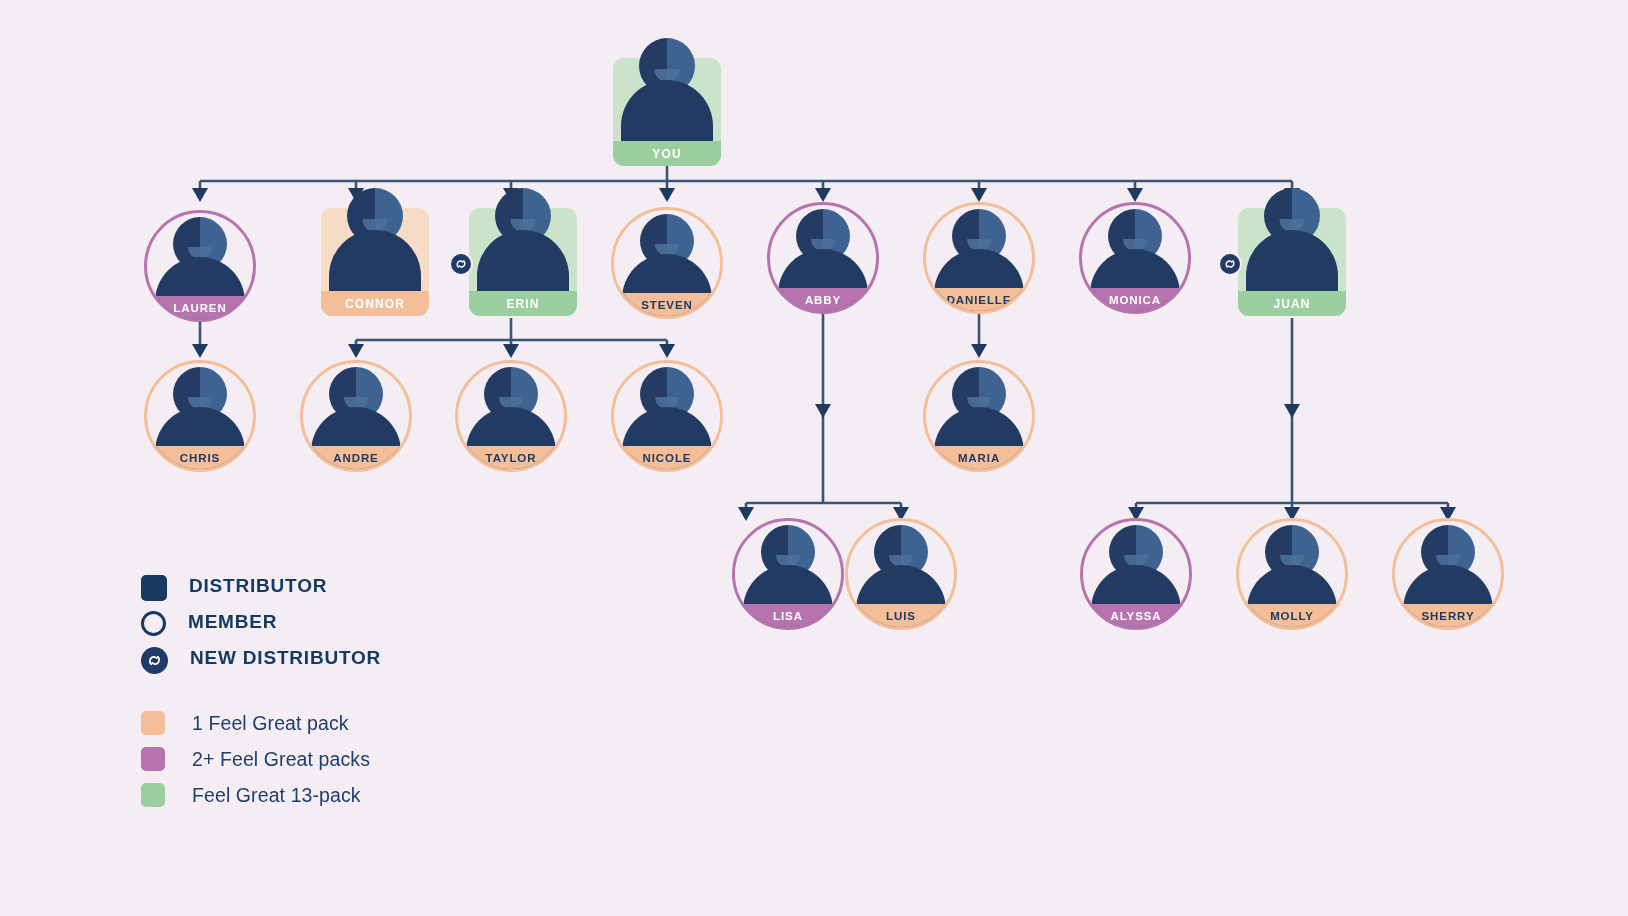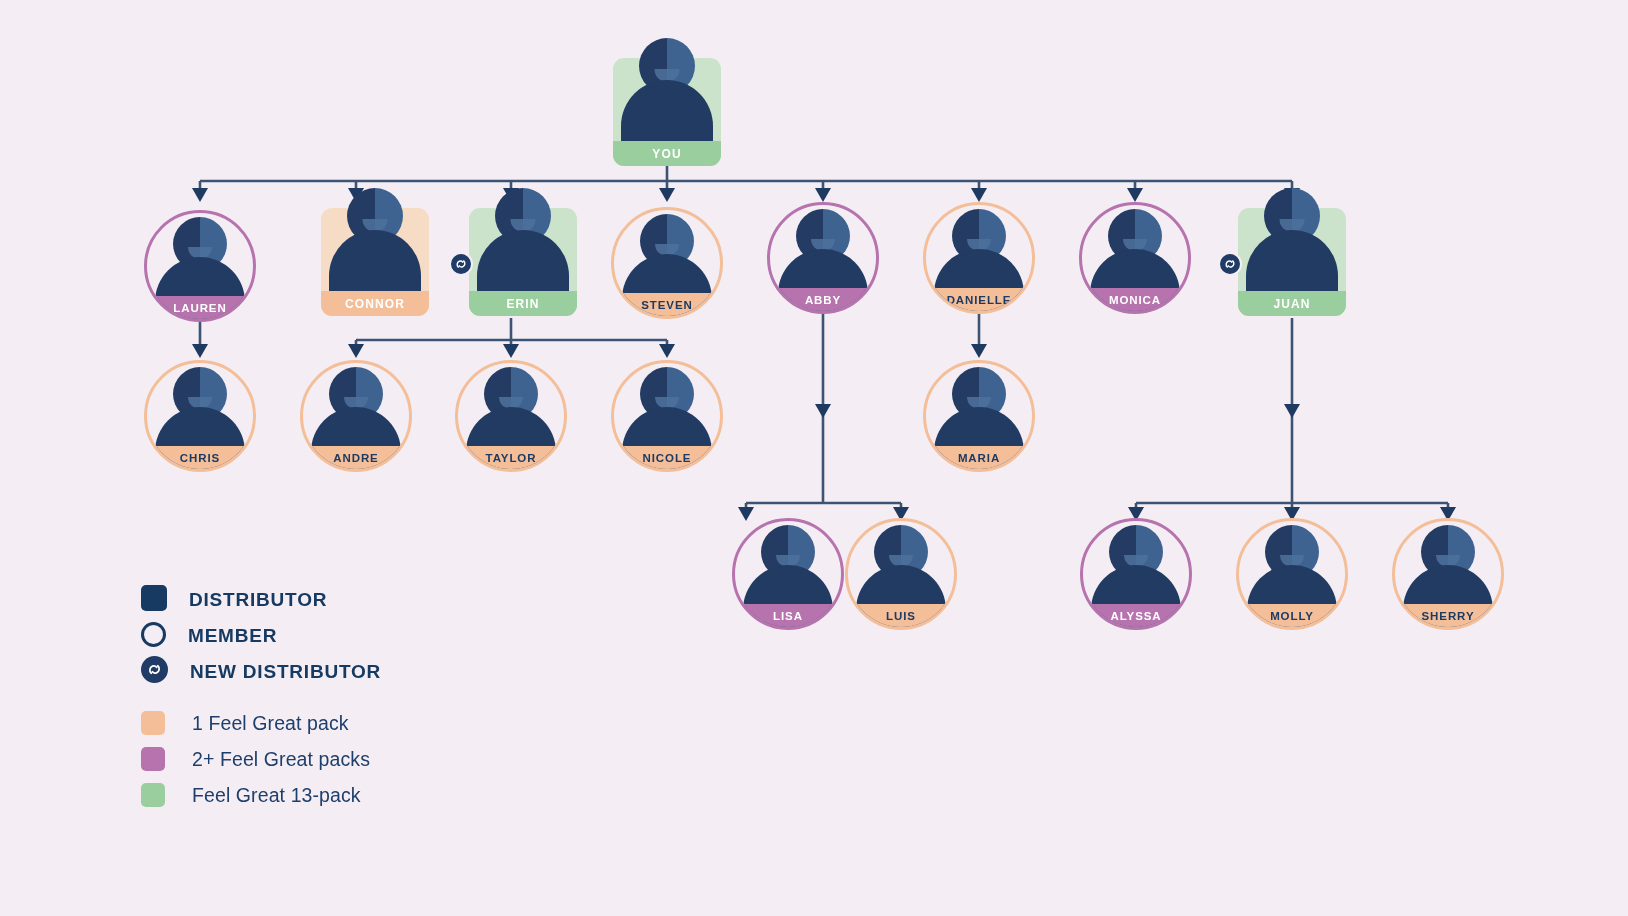--- a/index.html
+++ b/index.html
@@ -89,21 +89,21 @@
   .newbadge {
     position: absolute; width: 24px; height: 24px; border-radius: 50%;
     background: #1F3B66; border: 2px solid #F4EEF4;
     left: -20px; top: 44px; z-index: 6;
     display: flex; align-items: center; justify-content: center;
   }
   .newbadge svg { display: block; }
 
   
   #legend { position: absolute; left: 141px; top: 575px; }
-  .lg-row { display: flex; align-items: flex-end; height: 36px; }
+  .lg-row { display: flex; align-items: flex-start; height: 36px; }
   .lg-row2 { display: flex; align-items: center; height: 36px; }
   .lg-sq { width: 26px; height: 26px; border-radius: 5px; background: #163A61; }
   .lg-circ { width: 25px; height: 25px; border-radius: 50%; border: 3px solid #163A61; }
   .lg-badge {
     width: 27px; height: 27px; border-radius: 50%; background: #1F3B66;
     display:flex; align-items:center; justify-content:center;
   }
   .lg-txt {
     margin-left: 22px; font-size: 19px; font-weight: 700;
     letter-spacing: .8px; color: #163A61;

